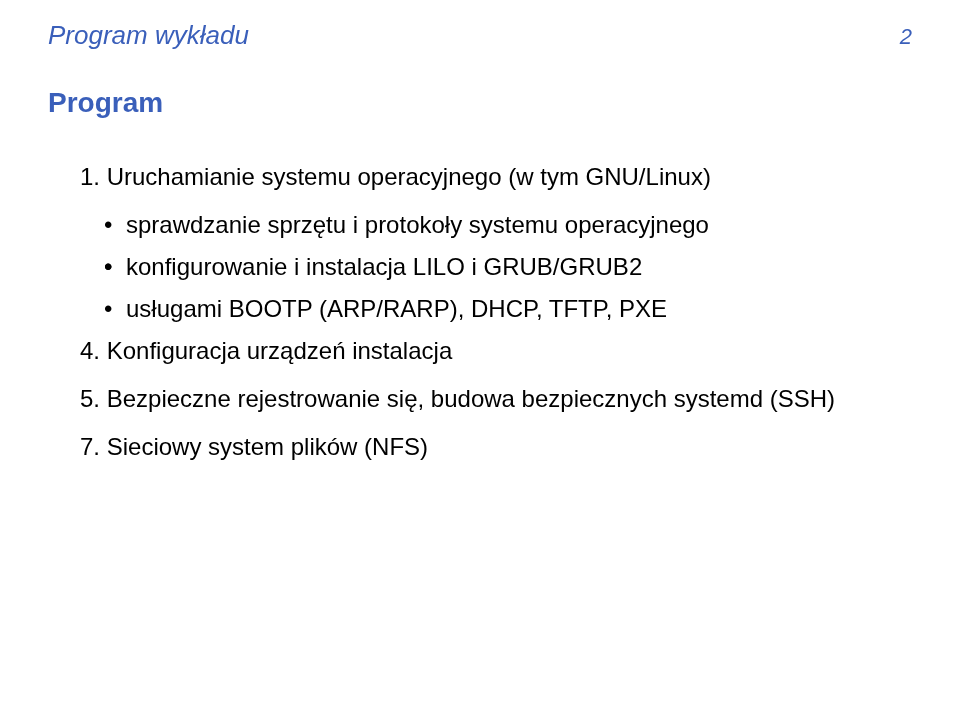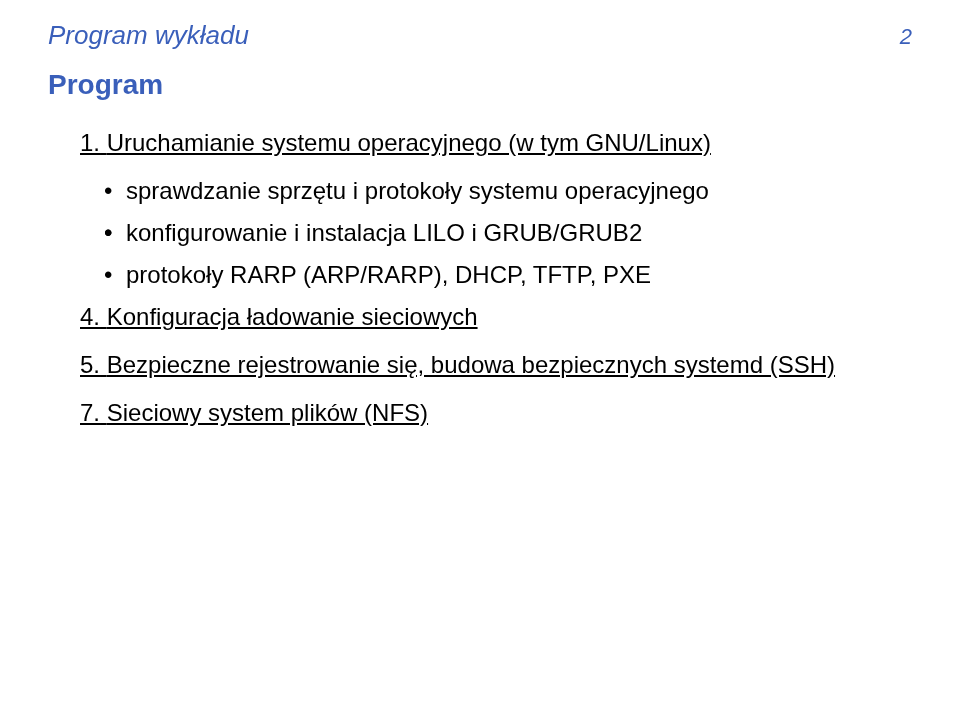--- a/index.html
+++ b/index.html
@@ -13,39 +13,39 @@
       background: #ffffff;
       font-family: "Trebuchet MS", "Lucida Sans", Arial, sans-serif;
       color: #000000;
       padding: 20px 48px 20px 48px;
       font-weight: 300;
     }
     .header {
       display: flex;
       justify-content: space-between;
       align-items: baseline;
-      margin-bottom: 18px;
+      margin-bottom: 36px;
     }
     .header-title {
       font-size: 26px;
       color: #3a5fba;
       font-style: italic;
       font-weight: 400;
     }
     .page-number {
       font-size: 22px;
       color: #3a5fba;
       font-style: italic;
       font-weight: 400;
     }
     .section-title {
       font-size: 28px;
       color: #3a5fba;
       font-weight: 600;
-      margin-bottom: 24px;
+      margin-bottom: 40px;
     }
     .outline {
       font-size: 24px;
       line-height: 1.5;
     }
     .item {
       margin-bottom: 12px;
     }
     .item-text {
       display: inline;
@@ -60,21 +60,20 @@
       margin-bottom: 6px;
     }
     .bullet {
       position: absolute;
       left: 0;
       top: 0;
     }
     .hang {
       padding-left: 58px;
       text-indent: -26px;
-      text-decoration: underline;
     }
   </style>
 </head>
 <body>
 
 <div class="header">
   <div class="header-title">Program wykładu</div>
   <div class="page-number">2</div>
 </div>
 
@@ -96,28 +95,28 @@
     </div>
   </div>
 
   <div class="sublist">
     <div class="subitem">
       <span class="bullet">•</span>
       <span>konfigurowanie i instalacja LILO i GRUB/GRUB2</span>
     </div>
     <div class="subitem">
       <span class="bullet">•</span>
-      <span>protokoły RARP (ARP/RARP), DHCP, TFTP, PXE</span>
+      <span>usługami BOOTP (ARP/RARP), DHCP, TFTP, PXE</span>
     </div>
   </div>
 
 
   <div class="item hang">
     <span>4.</span>
-    <span class="item-text">Konfiguracja ładowanie sieciowych</span>
+    <span class="item-text">Konfiguracja urządzeń instalacja</span>
   </div>
 
   <div class="item hang">
     <span>5.</span>
     <span class="item-text">Bezpieczne rejestrowanie się, budowa bezpiecznych systemd (SSH)</span>
   </div>
 
 
   <div class="item hang">
     <span>7.</span>

